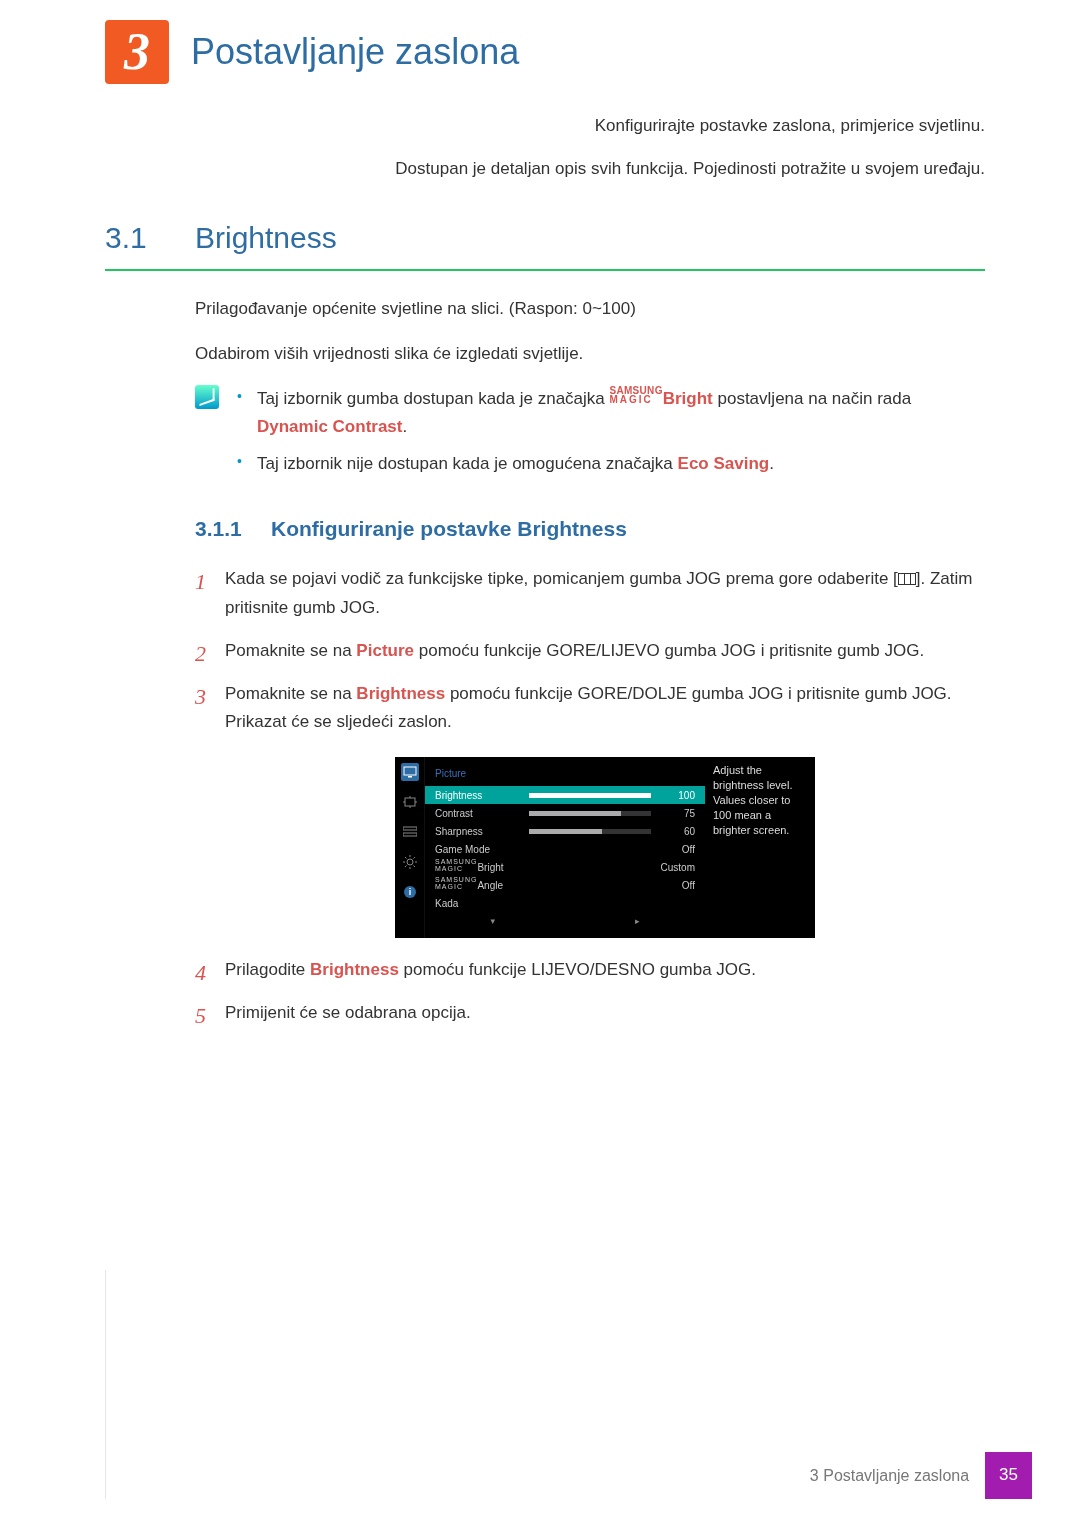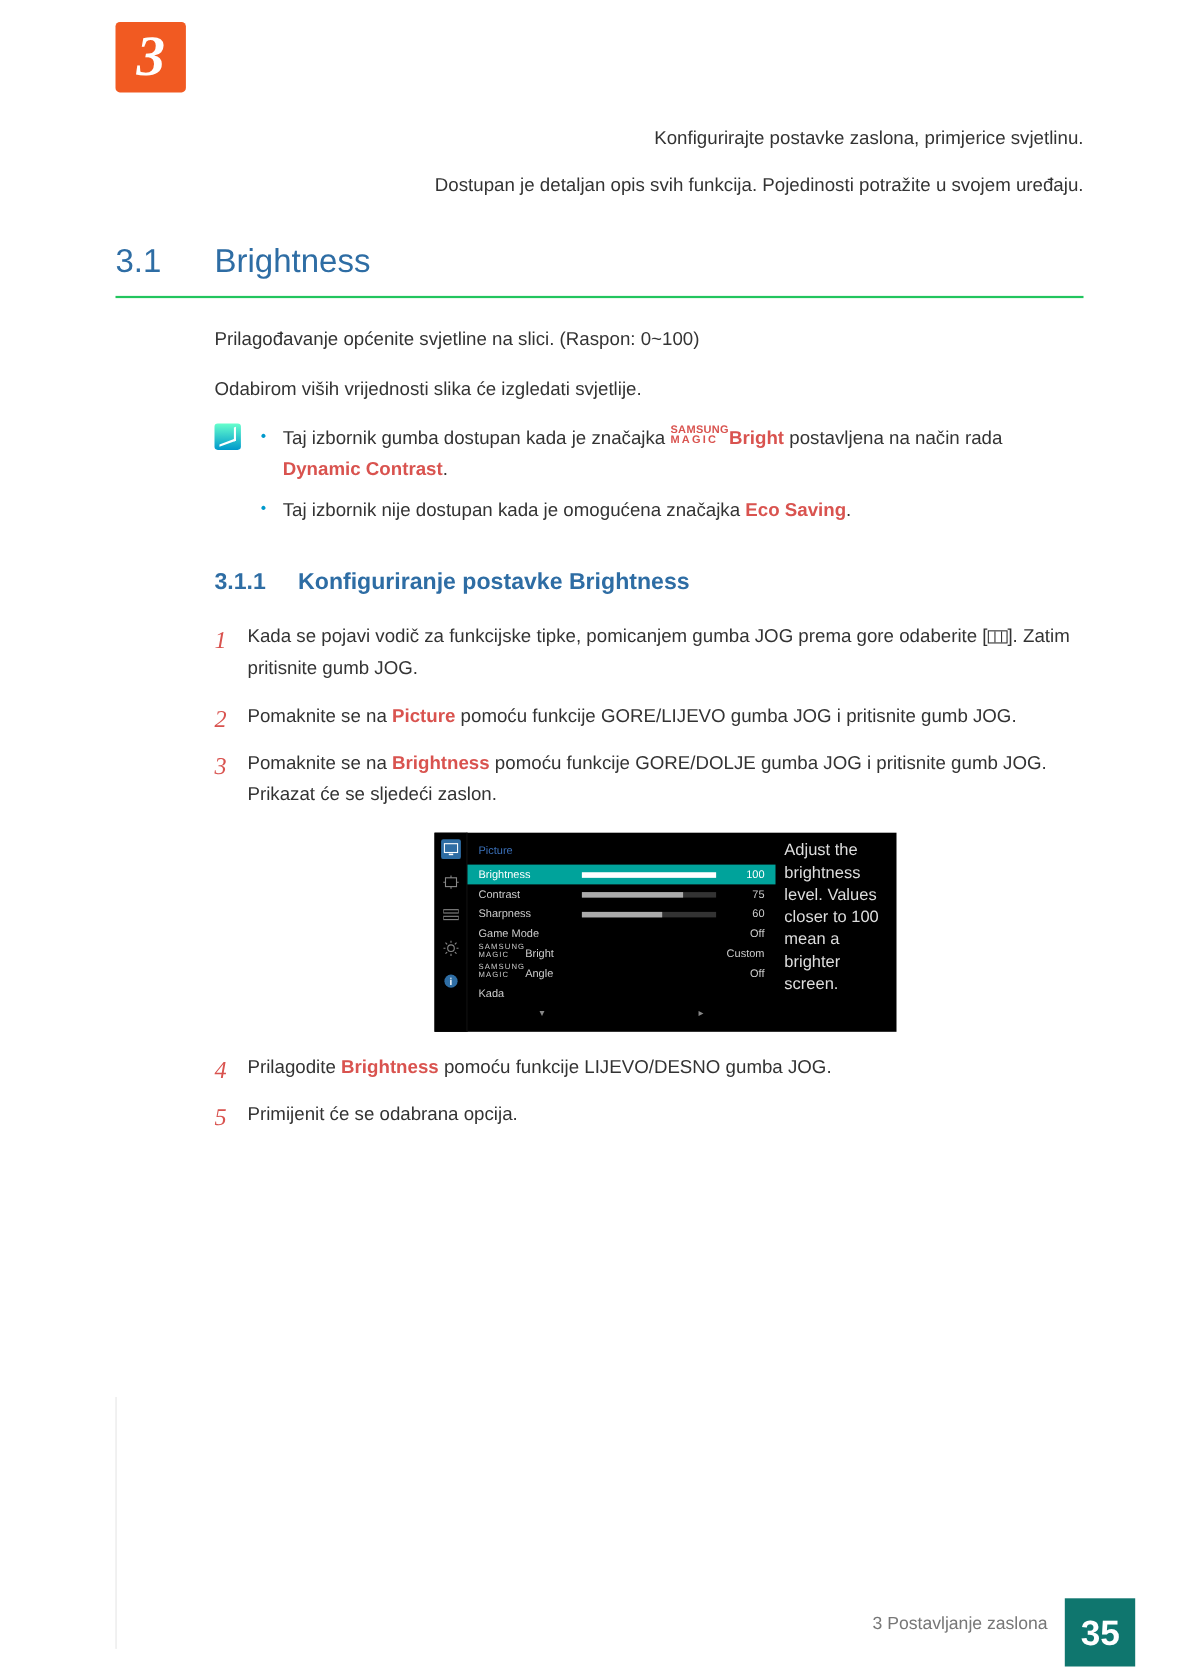--- a/index.html
+++ b/index.html
@@ -226,62 +226,63 @@
   .magic-white span { display:block; letter-spacing: 1px; }
   .osd-nav {
     display:flex; justify-content:center; gap:140px;
     padding: 2px 0 4px 0;
     color:#888;
     font-size: 9px;
   }
   .osd-right {
     width: 110px;
     padding: 6px 8px;
-    font-size: 15px;
+    font-size: 11px;
     line-height: 1.35;
     color: #ddd;
   }
 
   
   .footer {
     position: absolute;
-    bottom: 12px;
+    bottom: 28px;
     right: 48px;
     display: flex;
     align-items: stretch;
     font-size: 16px;
     color: #777;
   }
   .footer-text {
     padding: 10px 16px;
   }
   .footer-page {
-    background: #0f766e;
+    background: #a21caf;
     color: #fff;
-    font-size: 32px;
-    font-weight: bold;
+    font-size: 17px;
+    font-weight: normal;
     padding: 4px 14px;
     display:flex; align-items:center;
   }
   .vrule {
     position: absolute;
     left: 105px;
     top: 1270px;
     bottom: 28px;
     width: 1px;
     background: #e6e6e6;
   }
 </style>
 </head>
 <body>
 
 <div class="page">
 
   <div class="chapter-header">
     <div class="chapter-badge">3</div>
+    <div class="chapter-title">Postavljanje zaslona</div>
   </div>
 
   <div class="intro-block">
     <p>Konfigurirajte postavke zaslona, primjerice svjetlinu.</p>
     <p>Dostupan je detaljan opis svih funkcija. Pojedinosti potražite u svojem uređaju.</p>
   </div>
 
   <div class="section-header">
     <div class="section-number">3.1</div>
     <div class="section-title">Brightness</div>

